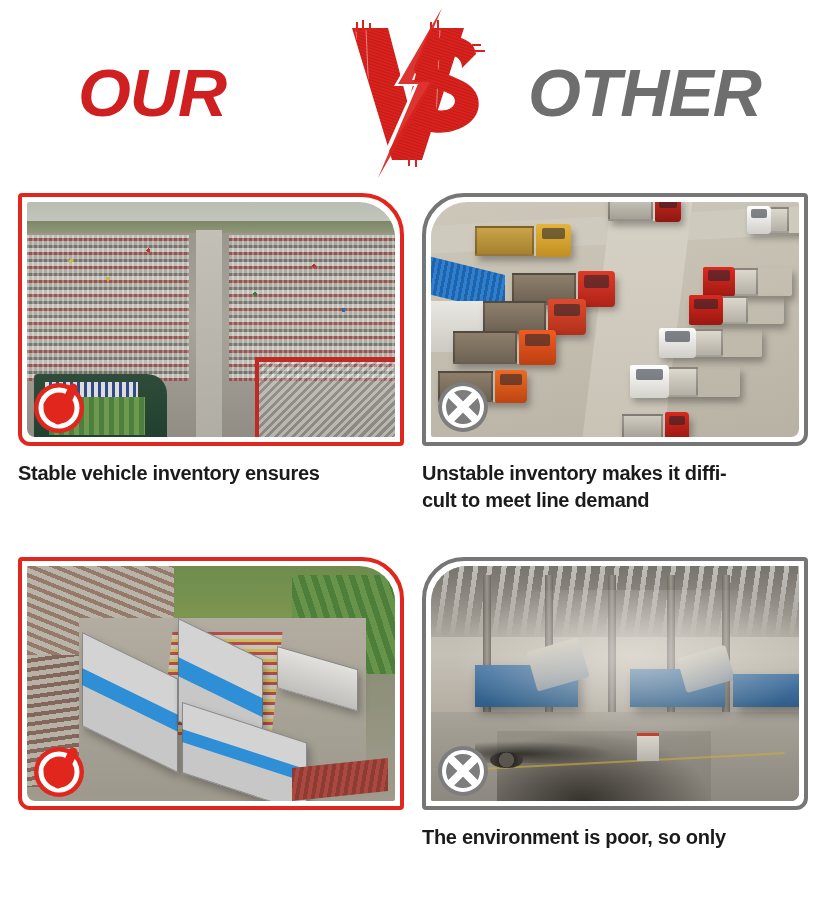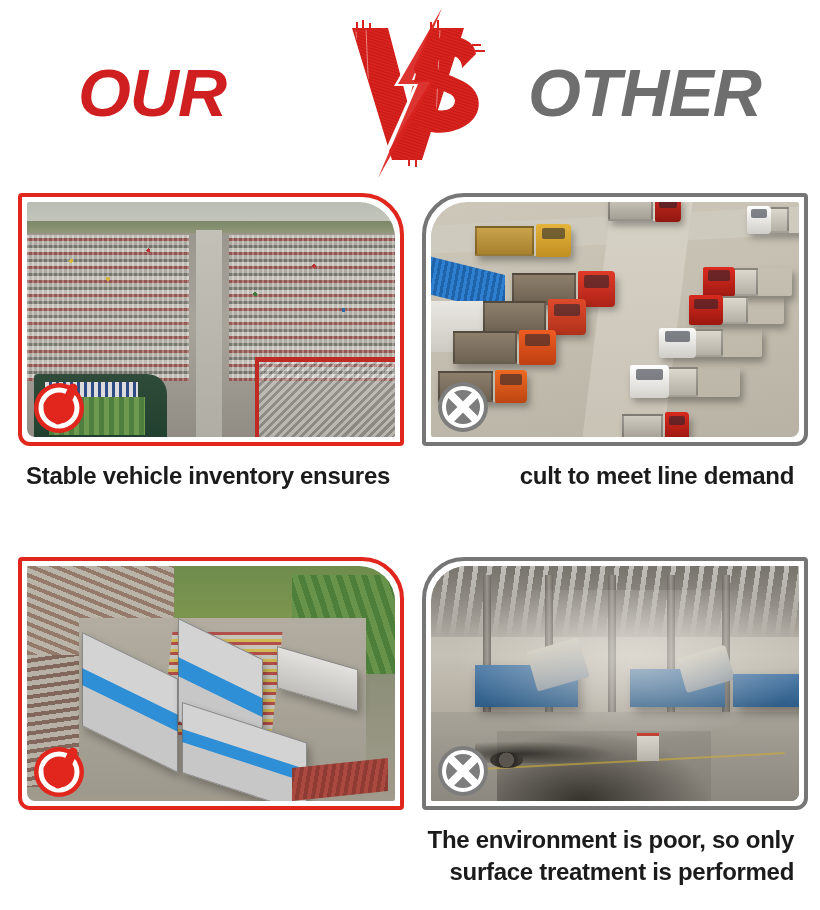--- a/index.html
+++ b/index.html
@@ -108,26 +108,25 @@
     left: 10px; bottom: 8px;
     width: 54px; height: 54px;
     z-index: 6;
   }
   .badge svg { display: block; width: 54px; height: 54px; }
 
   
   .caption {
     margin-top: 14px;
     width: 372px;
-    font-size: 24px;
+    font-size: 20px;
     font-weight: 700;
     line-height: 1.35;
     color: #1b1b1b;
     letter-spacing: -0.3px;
-    text-align: right;
   }
   .caption .ln { display: block; }
 
   
 
   .ph { position: absolute; left: 0; top: 0; width: 100%; height: 100%; }
 
   
   .p1-sky {
     position: absolute; left:0; top:0; width:100%; height:13%;
@@ -505,20 +504,21 @@
         </div>
         <div class="badge">
           <svg viewBox="0 0 54 54" xmlns="http://www.w3.org/2000/svg">
             <circle cx="27" cy="27" r="25" fill="#7d7d7d"></circle>
             <circle cx="27" cy="27" r="19" fill="none" stroke="#ffffff" stroke-width="4"></circle>
             <path d="M14 14 L40 40 M40 14 L14 40" stroke="#ffffff" stroke-width="8" stroke-linecap="butt"></path>
           </svg>
         </div>
       </div>
       <div class="caption">
+        <span class="ln">Unstable inventory makes it diffi-</span>
         <span class="ln">cult to meet line demand</span>
       </div>
     </div>
 
     <div class="cell col-left row-bottom">
       <div class="frame ours">
         <div class="photo">
           <div class="ph">
             <div class="p3-field"></div>
             <div class="p3-greenfield"></div>
@@ -580,18 +580,17 @@
         <div class="badge">
           <svg viewBox="0 0 54 54" xmlns="http://www.w3.org/2000/svg">
             <circle cx="27" cy="27" r="25" fill="#7d7d7d"></circle>
             <circle cx="27" cy="27" r="19" fill="none" stroke="#ffffff" stroke-width="4"></circle>
             <path d="M14 14 L40 40 M40 14 L14 40" stroke="#ffffff" stroke-width="8" stroke-linecap="butt"></path>
           </svg>
         </div>
       </div>
       <div class="caption">
         <span class="ln">The environment is poor, so only</span>
-        <span class="ln">surface treatment is performed</span>
       </div>
     </div>
 
   </div>
 </div>
 
 </body></html>

